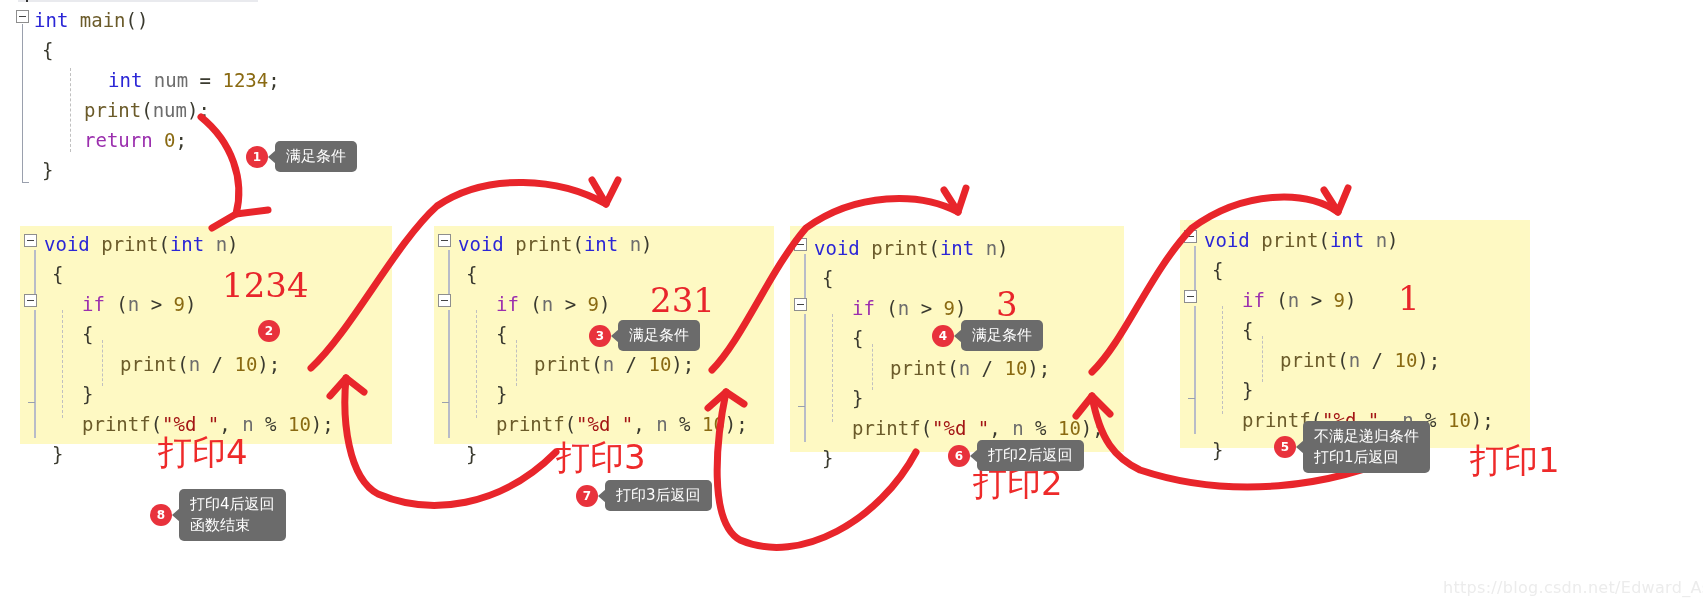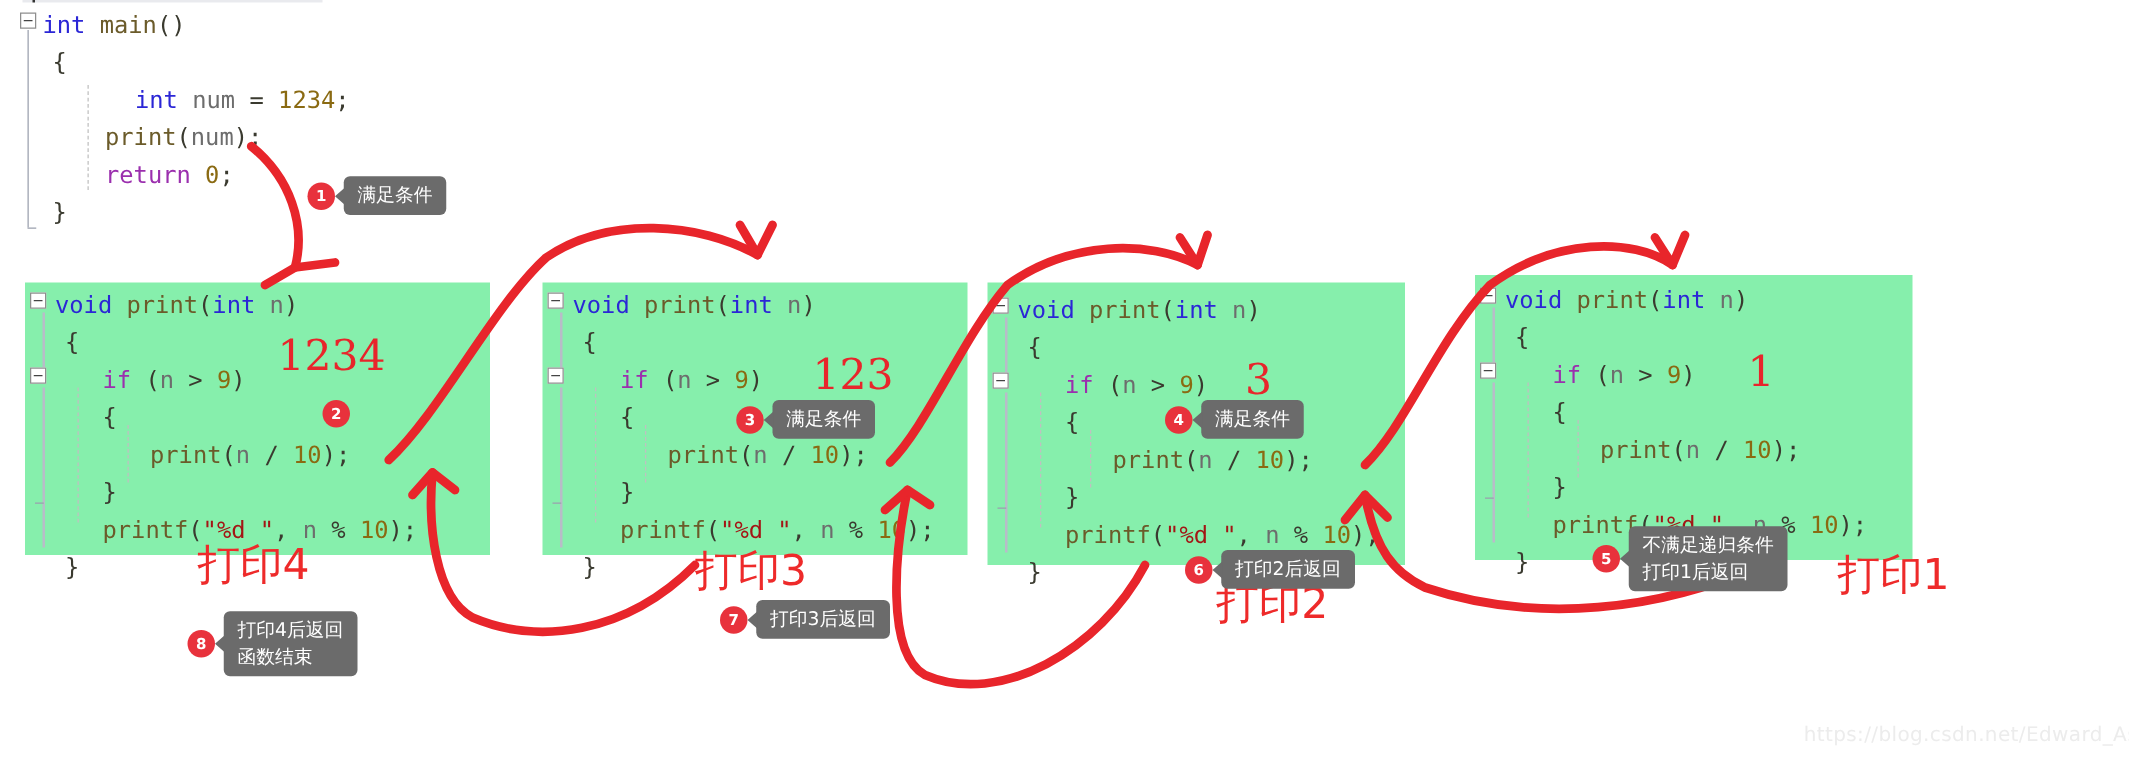--- a/index.html
+++ b/index.html
@@ -6,21 +6,21 @@
   body{
     width:1703px;height:611px;
     background:#ffffff;
     position:relative;
     overflow:hidden;
     font-family:"DejaVu Sans","Liberation Sans",sans-serif;
   }
   
   .code-block{
     position:absolute;
-    background:#86efac;
+    background:#fef9c3;
     font-family:"DejaVu Sans Mono","Liberation Mono",monospace;
     font-size:19px;
     line-height:30px;
     white-space:pre;
     color:#3a3a2f;
   }
   .code-block.main{background:#ffffff;}
   .code-line{position:relative;height:30px;}
   .tok-kw{color:#2b26d6;}
   .tok-kw2{color:#9b2fae;}
@@ -185,21 +185,21 @@
 
   <div class="code-line" style="position:absolute;left:24px;top:3px;"><span class="tok-kw">void</span> <span class="tok-fn">print</span><span class="tok-pl">(</span><span class="tok-kw">int</span> <span class="tok-var">n</span><span class="tok-pl">)</span></div>
   <div class="code-line" style="position:absolute;left:32px;top:33px;"><span class="tok-pl">{</span></div>
   <div class="code-line" style="position:absolute;left:62px;top:63px;"><span class="tok-kw2">if</span> <span class="tok-pl">(<span class="tok-var">n</span> &gt; <span class="tok-num">9</span>)</span></div>
   <div class="code-line" style="position:absolute;left:62px;top:93px;"><span class="tok-pl">{</span></div>
   <div class="code-line" style="position:absolute;left:100px;top:123px;"><span class="tok-fn">print</span><span class="tok-pl">(<span class="tok-var">n</span> / <span class="tok-num">10</span>);</span></div>
   <div class="code-line" style="position:absolute;left:62px;top:153px;"><span class="tok-pl">}</span></div>
   <div class="code-line" style="position:absolute;left:62px;top:183px;"><span class="tok-fn">printf</span><span class="tok-pl">(<span class="tok-str">"%d "</span>, <span class="tok-var">n</span> % <span class="tok-num">10</span>);</span></div>
   <div class="code-line" style="position:absolute;left:32px;top:213px;"><span class="tok-pl">}</span></div>
 </div>
-<div class="red-num" style="left:650px;top:283px;">123</div>
+<div class="red-num" style="left:650px;top:283px;">231</div>
 <div class="red-cn" style="left:556px;top:440px;">打印3</div>
 
 <div class="code-block" style="left:790px;top:226px;width:334px;height:226px;">
   <div class="fold" style="left:4px;top:12px;"></div>
   <div class="rail" style="left:14px;top:28px;height:52px;"></div>
   <div class="fold" style="left:4px;top:72px;"></div>
   <div class="rail dash" style="left:42px;top:88px;height:108px;"></div>
   <div class="rail dash" style="left:82px;top:118px;height:46px;"></div>
   <div class="rail" style="left:14px;top:88px;height:128px;"></div>
   <div class="rail tick" style="left:8px;top:180px;"></div>

